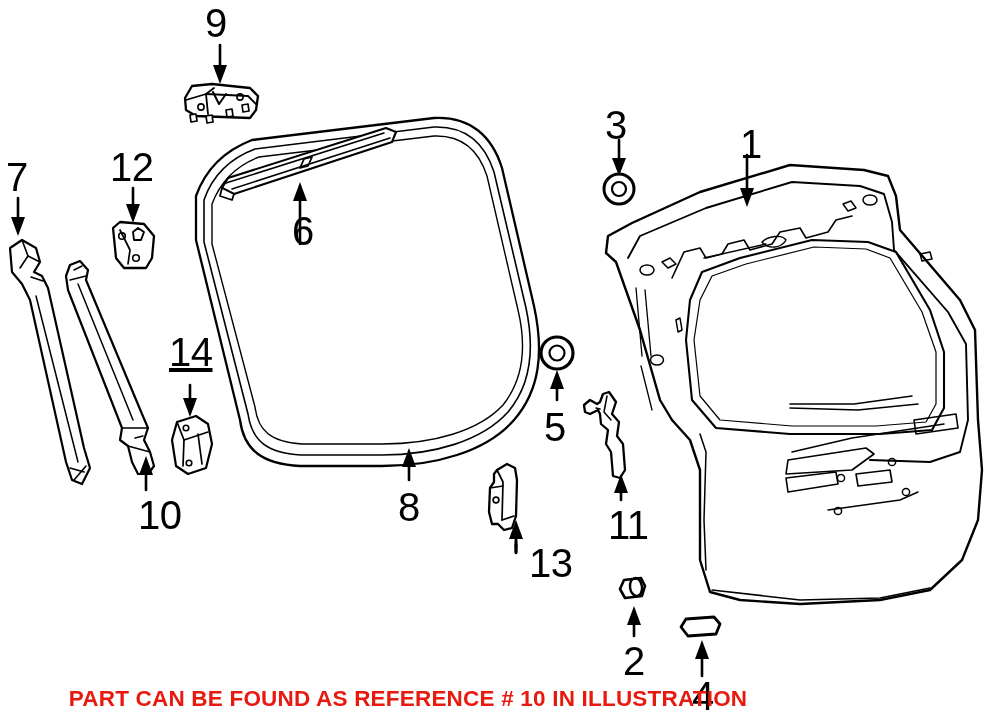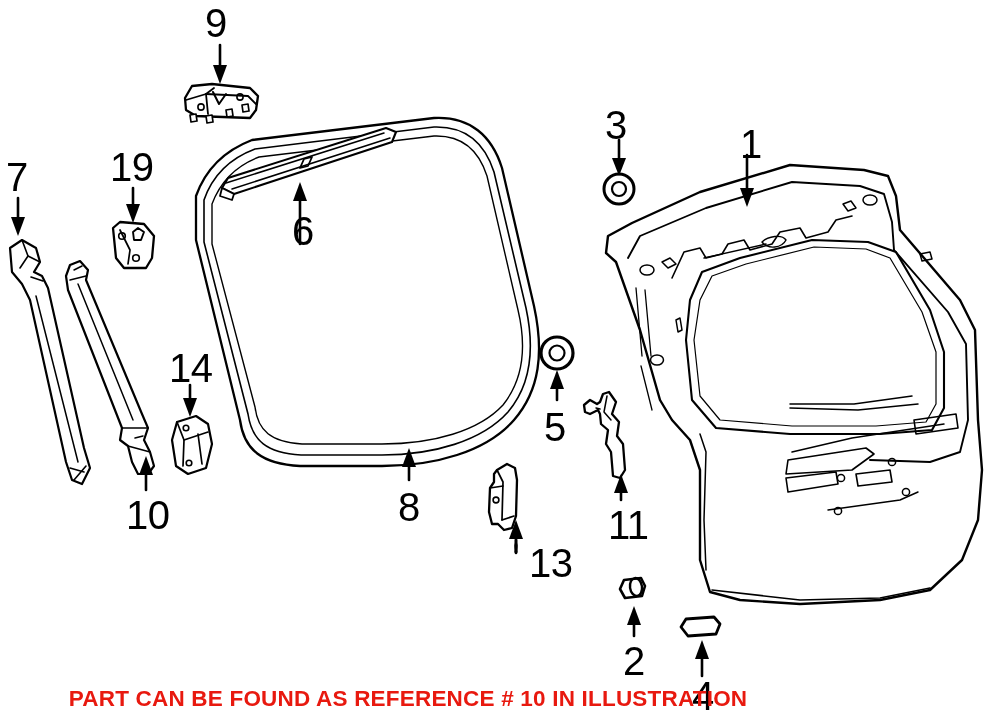--- a/index.html
+++ b/index.html
@@ -280,21 +280,21 @@
 
   <div class="callout-number" style="left:740px; top:124px;">1</div>
   <div class="callout-number" style="left:623px; top:641px;">2</div>
   <div class="callout-number" style="left:605px; top:105px;">3</div>
   <div class="callout-number" style="left:692px; top:676px;">4</div>
   <div class="callout-number" style="left:544px; top:407px;">5</div>
   <div class="callout-number" style="left:292px; top:211px;">6</div>
   <div class="callout-number" style="left:6px; top:157px;">7</div>
   <div class="callout-number" style="left:398px; top:487px;">8</div>
   <div class="callout-number" style="left:205px; top:3px;">9</div>
-  <div class="callout-number" style="left:126px; top:495px;text-align:center;">10</div>
-  <div class="callout-number" style="left:110px; top:147px;">19</div>
+  <div class="callout-number" style="left:138px; top:495px;text-align:center;">10</div>
+  <div class="callout-number" style="left:110px; top:147px;">12</div>
   <div class="callout-number" style="left:608px; top:505px;">11</div>
   <div class="callout-number" style="left:501px; top:543px;margin-left:28px;">13</div>
-  <div class="callout-number" style="left:169px; top:348px;">14</div>
+  <div class="callout-number" style="left:169px; top:332px;text-decoration:underline;">14</div>
 
   <div id="footer-note">PART CAN BE FOUND AS REFERENCE # 10 IN ILLUSTRATION</div>
 
 </div>
 
 </body></html>

